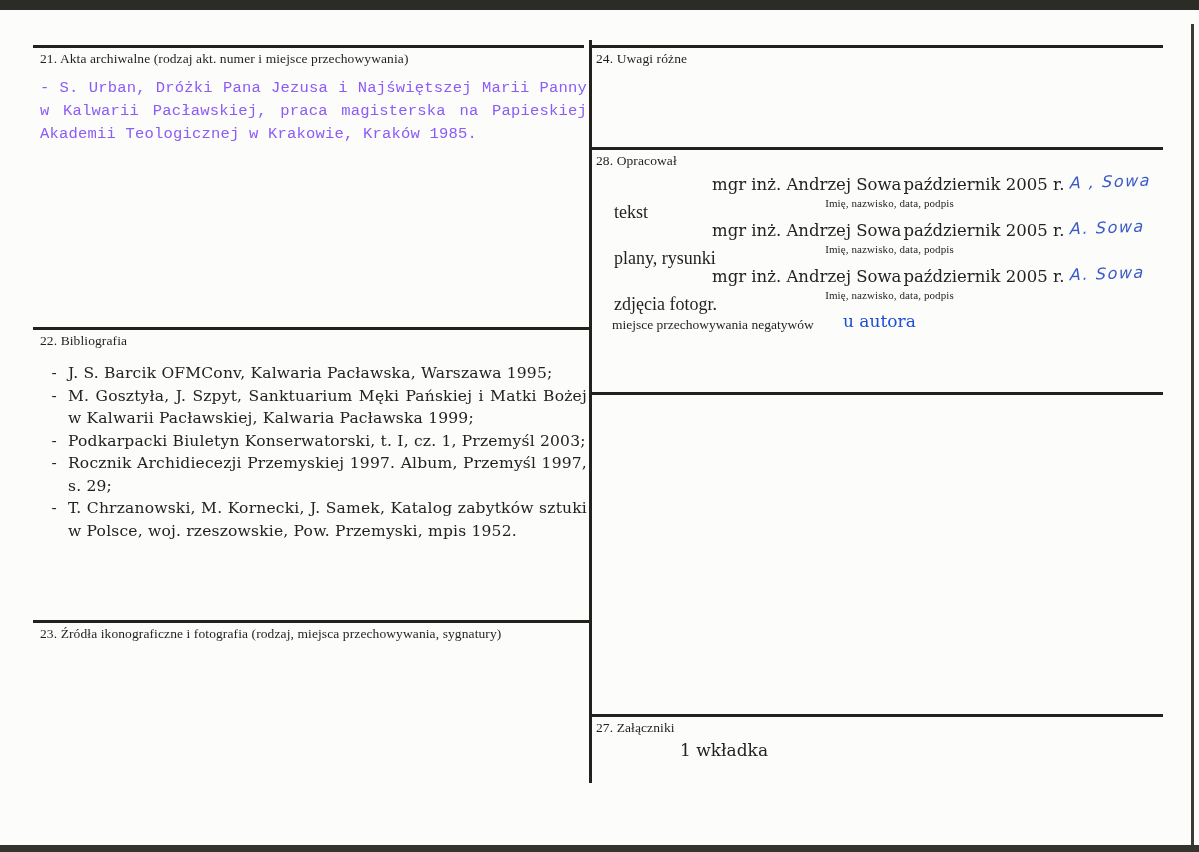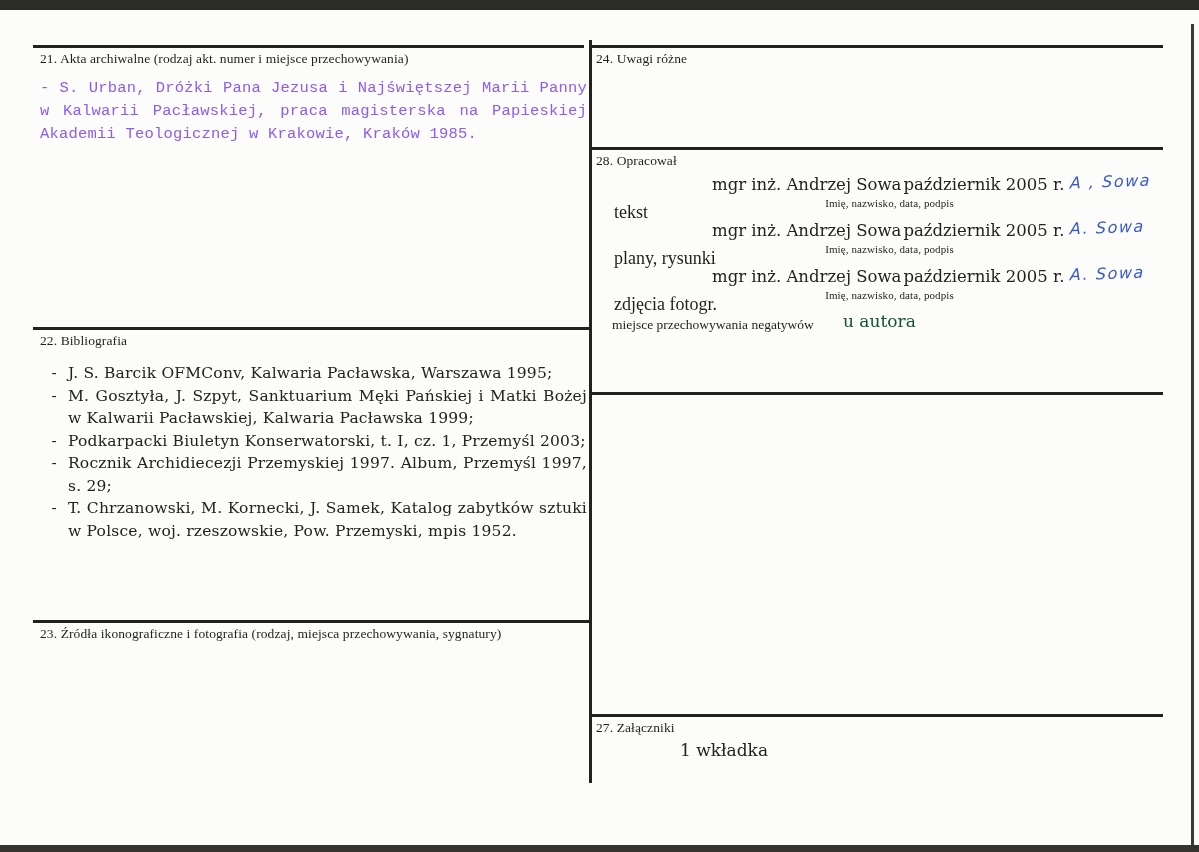--- a/index.html
+++ b/index.html
@@ -30,21 +30,21 @@
   .oprac-field{position:absolute;left:2px;top:7px;font-size:18px;white-space:nowrap;margin-top:20px;}
   .oprac-value{position:absolute;left:100px;top:0;width:360px;display:flex;gap:2px;
     font-family:"DejaVu Serif",serif;font-size:16.5px;white-space:nowrap;color:#232220;}
   .oprac-caption{position:absolute;left:100px;top:22px;width:355px;text-align:center;font-size:11px;letter-spacing:.1px;}
   .signature{
     position:absolute;left:458px;top:-3px;
     font-family:"DejaVu Sans",sans-serif;font-style:italic;font-size:16px;
     letter-spacing:1.5px;color:#3a5bc7;transform:rotate(-2deg) skewX(-4deg);white-space:nowrap;
   }
   .negatives-label{position:absolute;left:612px;top:317px;font-size:13.5px;}
-  .negatives-value{position:absolute;left:843px;top:311px;font-family:"DejaVu Serif",serif;font-size:17px;color:#14532d;}
+  .negatives-value{position:absolute;left:843px;top:311px;font-family:"DejaVu Serif",serif;font-size:17px;color:#1d4ed8;}
   .copyright-note{position:absolute;left:617px;top:360px;font-size:13.5px;font-weight:bold;letter-spacing:.1px;}
   .attachment-value{position:absolute;left:680px;top:740px;font-family:"DejaVu Serif",serif;font-size:17px;color:#232220;}
 </style>
 </head>
 <body>
 
 <div class="stage">
 
   <div class="scan-top"></div>
   <div class="scan-bottom"></div>

